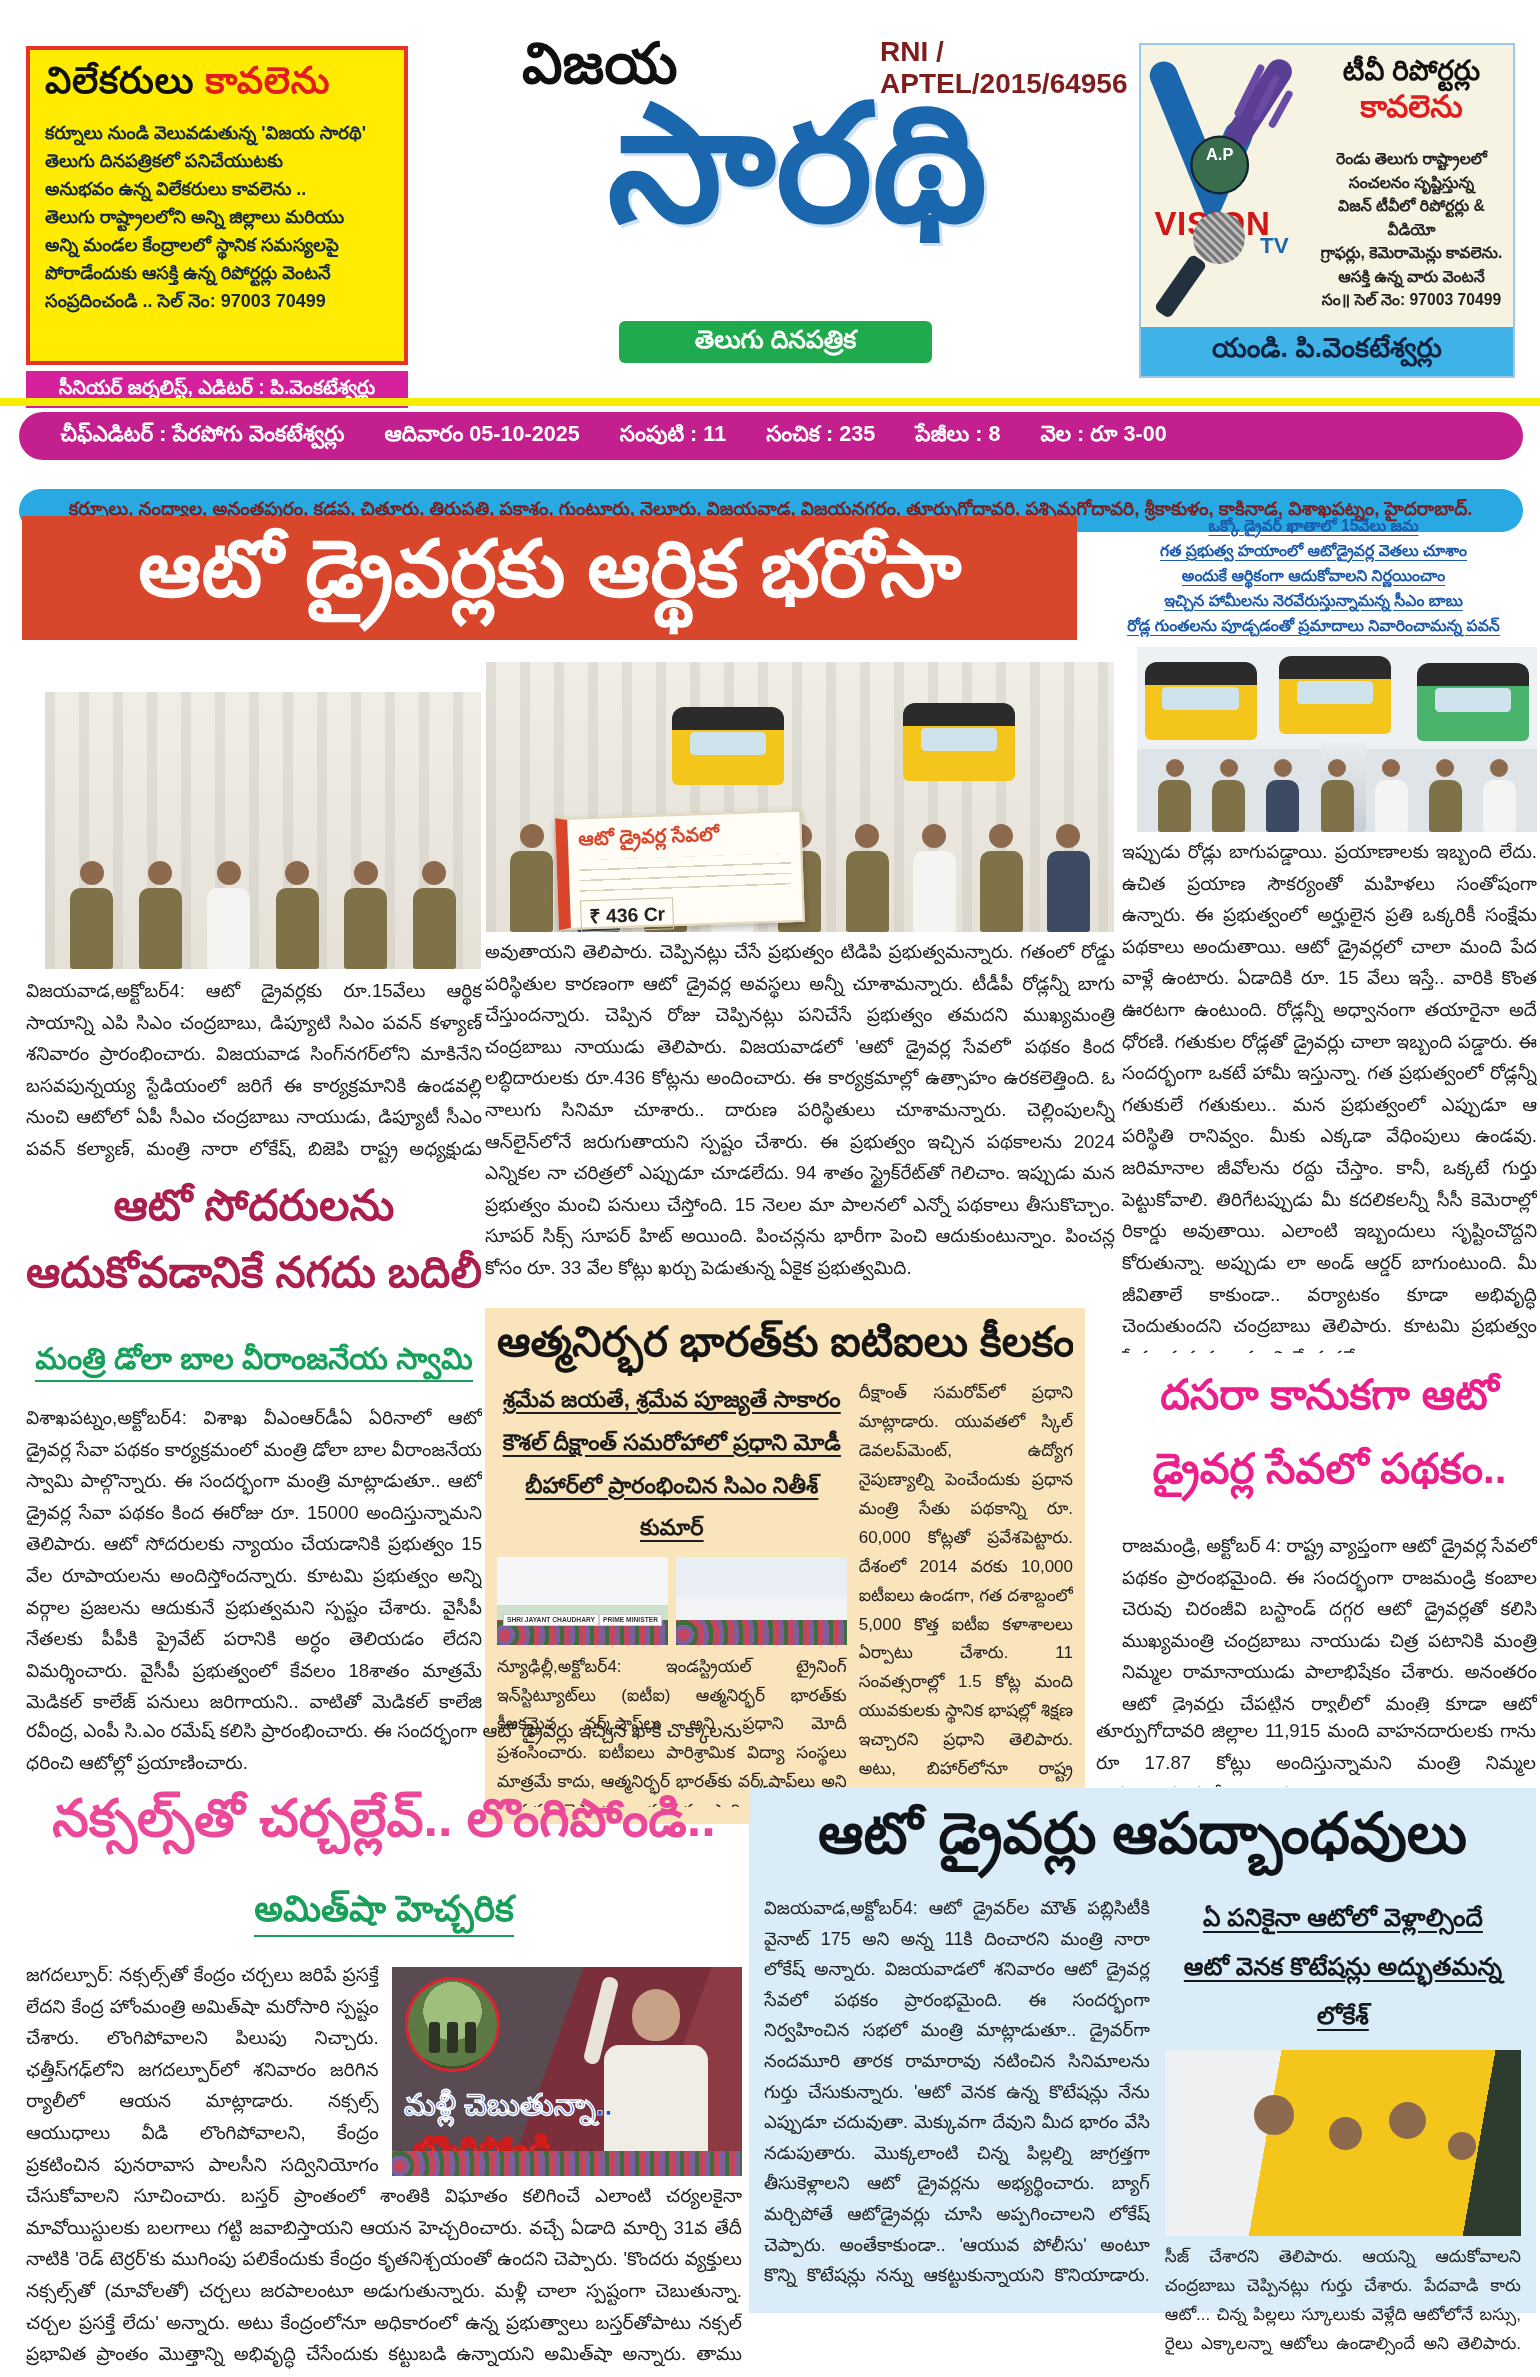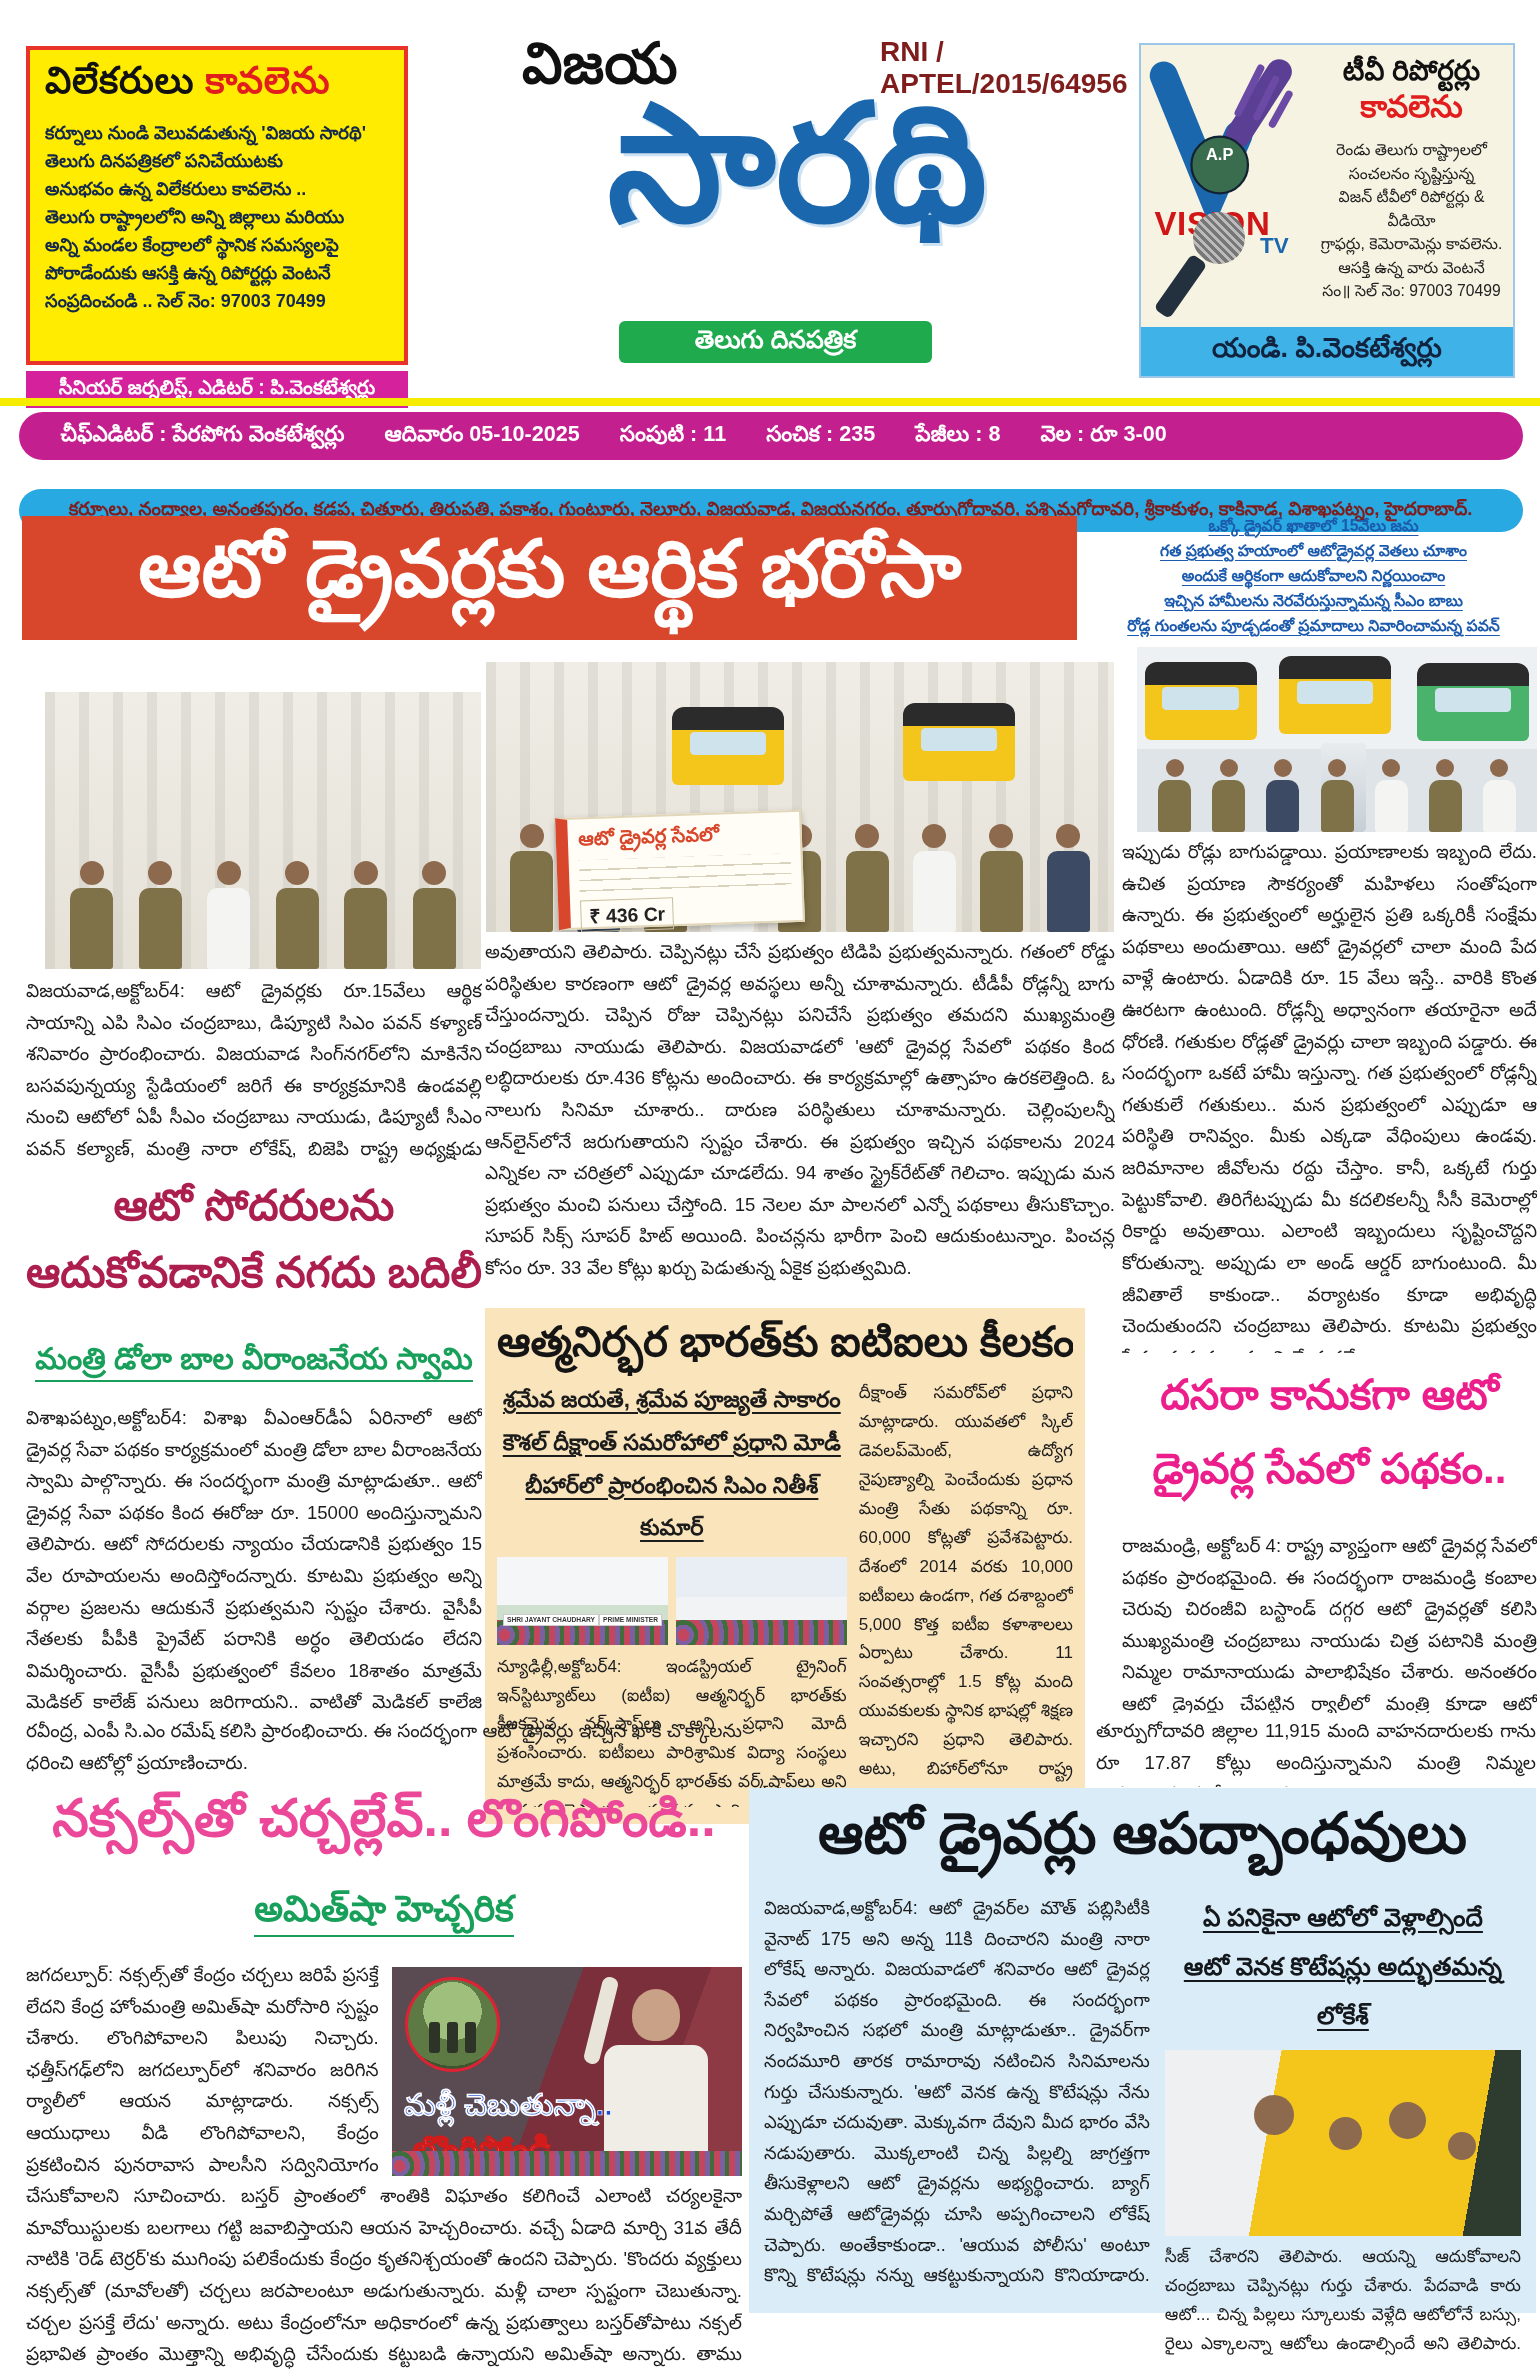--- a/index.html
+++ b/index.html
@@ -22,21 +22,21 @@
   .logo-main{left:462px;top:82px;width:671px;text-align:center;font-size:163px;font-weight:bold;color:#1b67ae;line-height:1;text-shadow:3px 3px 0 #cfe2f1;}
   .logo-tagline{left:619px;top:321px;width:313px;height:42px;background:#1faa4e;border-radius:6px;color:#fff;font-size:25px;font-weight:bold;display:flex;align-items:center;justify-content:center;}
   .right-ad{left:1139px;top:43px;width:376px;height:335px;background:#f7f3e2;border:2.2px solid #9cc7e8;box-sizing:border-box;}
   .right-ad-inner{position:absolute;left:0;top:0;right:0;bottom:52px;}
   .vlogo{position:absolute;left:7.5px;top:7.5px;width:160px;height:224px;}
   .vision-word{position:absolute;left:13.4px;top:160px;font-size:33px;font-weight:bold;color:#d01616;letter-spacing:0.7px;}
   .vision-tv{position:absolute;left:119px;top:188px;font-size:22.4px;font-weight:bold;color:#1b67ae;}
   .right-ad-text{position:absolute;left:173px;top:10.4px;width:195px;text-align:center;}
   .right-ad-title{font-size:28px;font-weight:bold;color:#111;line-height:1.15;}
   .right-ad-title-red{font-size:31px;font-weight:bold;color:#e11d1d;margin-top:1.5px;}
-  .right-ad-lines{margin-top:6px;font-size:15.7px;font-weight:normal;color:#222;line-height:1.5;}
+  .right-ad-lines{margin-top:15px;font-size:15.7px;font-weight:bold;color:#222;line-height:1.5;}
   .right-ad-footer{position:absolute;left:0;bottom:0;width:100%;height:49px;background:#3fb3e8;color:#12233f;display:flex;align-items:center;justify-content:center;font-size:27px;font-weight:bold;margin-top:28px;}
   .mic{position:absolute;left:52px;bottom:60px;width:52px;height:52px;border-radius:50%;background:repeating-linear-gradient(45deg,#777 0 3px,#bbb 3px 6px);}
   .mic-handle{position:absolute;left:30px;bottom:4.5px;width:19.4px;height:67px;background:#23303d;transform:rotate(35deg);border-radius:6px;}
   .yellow-rule{left:0;top:398px;width:1541px;height:7.5px;background:#f6ec00;}
 
   
   .infobar{left:18.6px;top:412px;width:1504px;height:48px;background:#c31f8f;border-radius:24px;color:#fff;display:flex;align-items:center;gap:40px;padding:0 42px;box-sizing:border-box;font-size:21.6px;font-weight:bold;}
   .districts{left:18.6px;top:465px;width:1504px;height:43px;background:#29a9e1;border-radius:21.6px;color:#7f1d1d;display:flex;align-items:center;justify-content:center;font-size:18.6px;font-weight:bold;margin-top:24px;}
 
   

